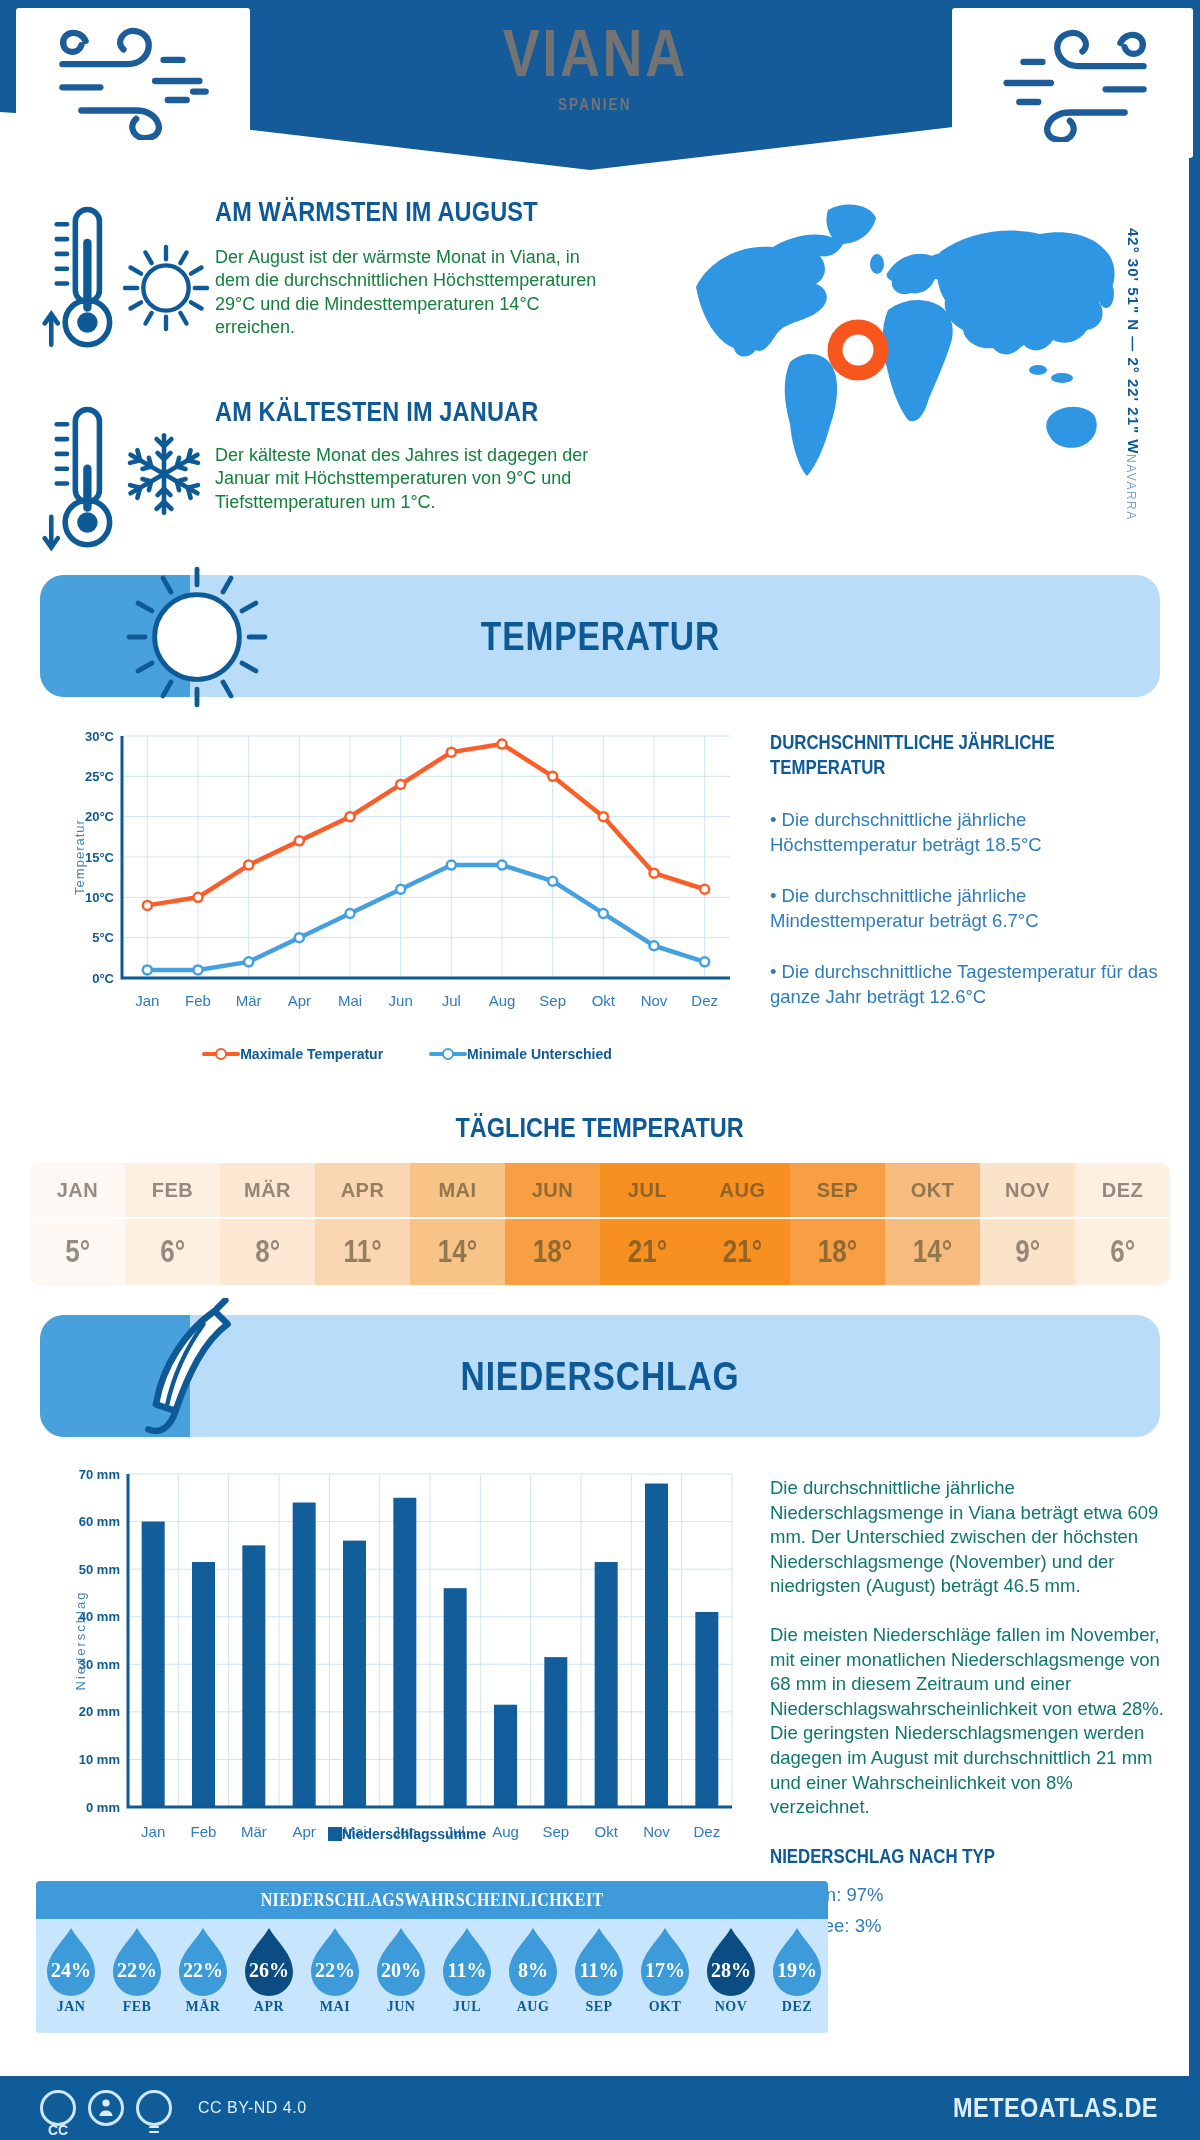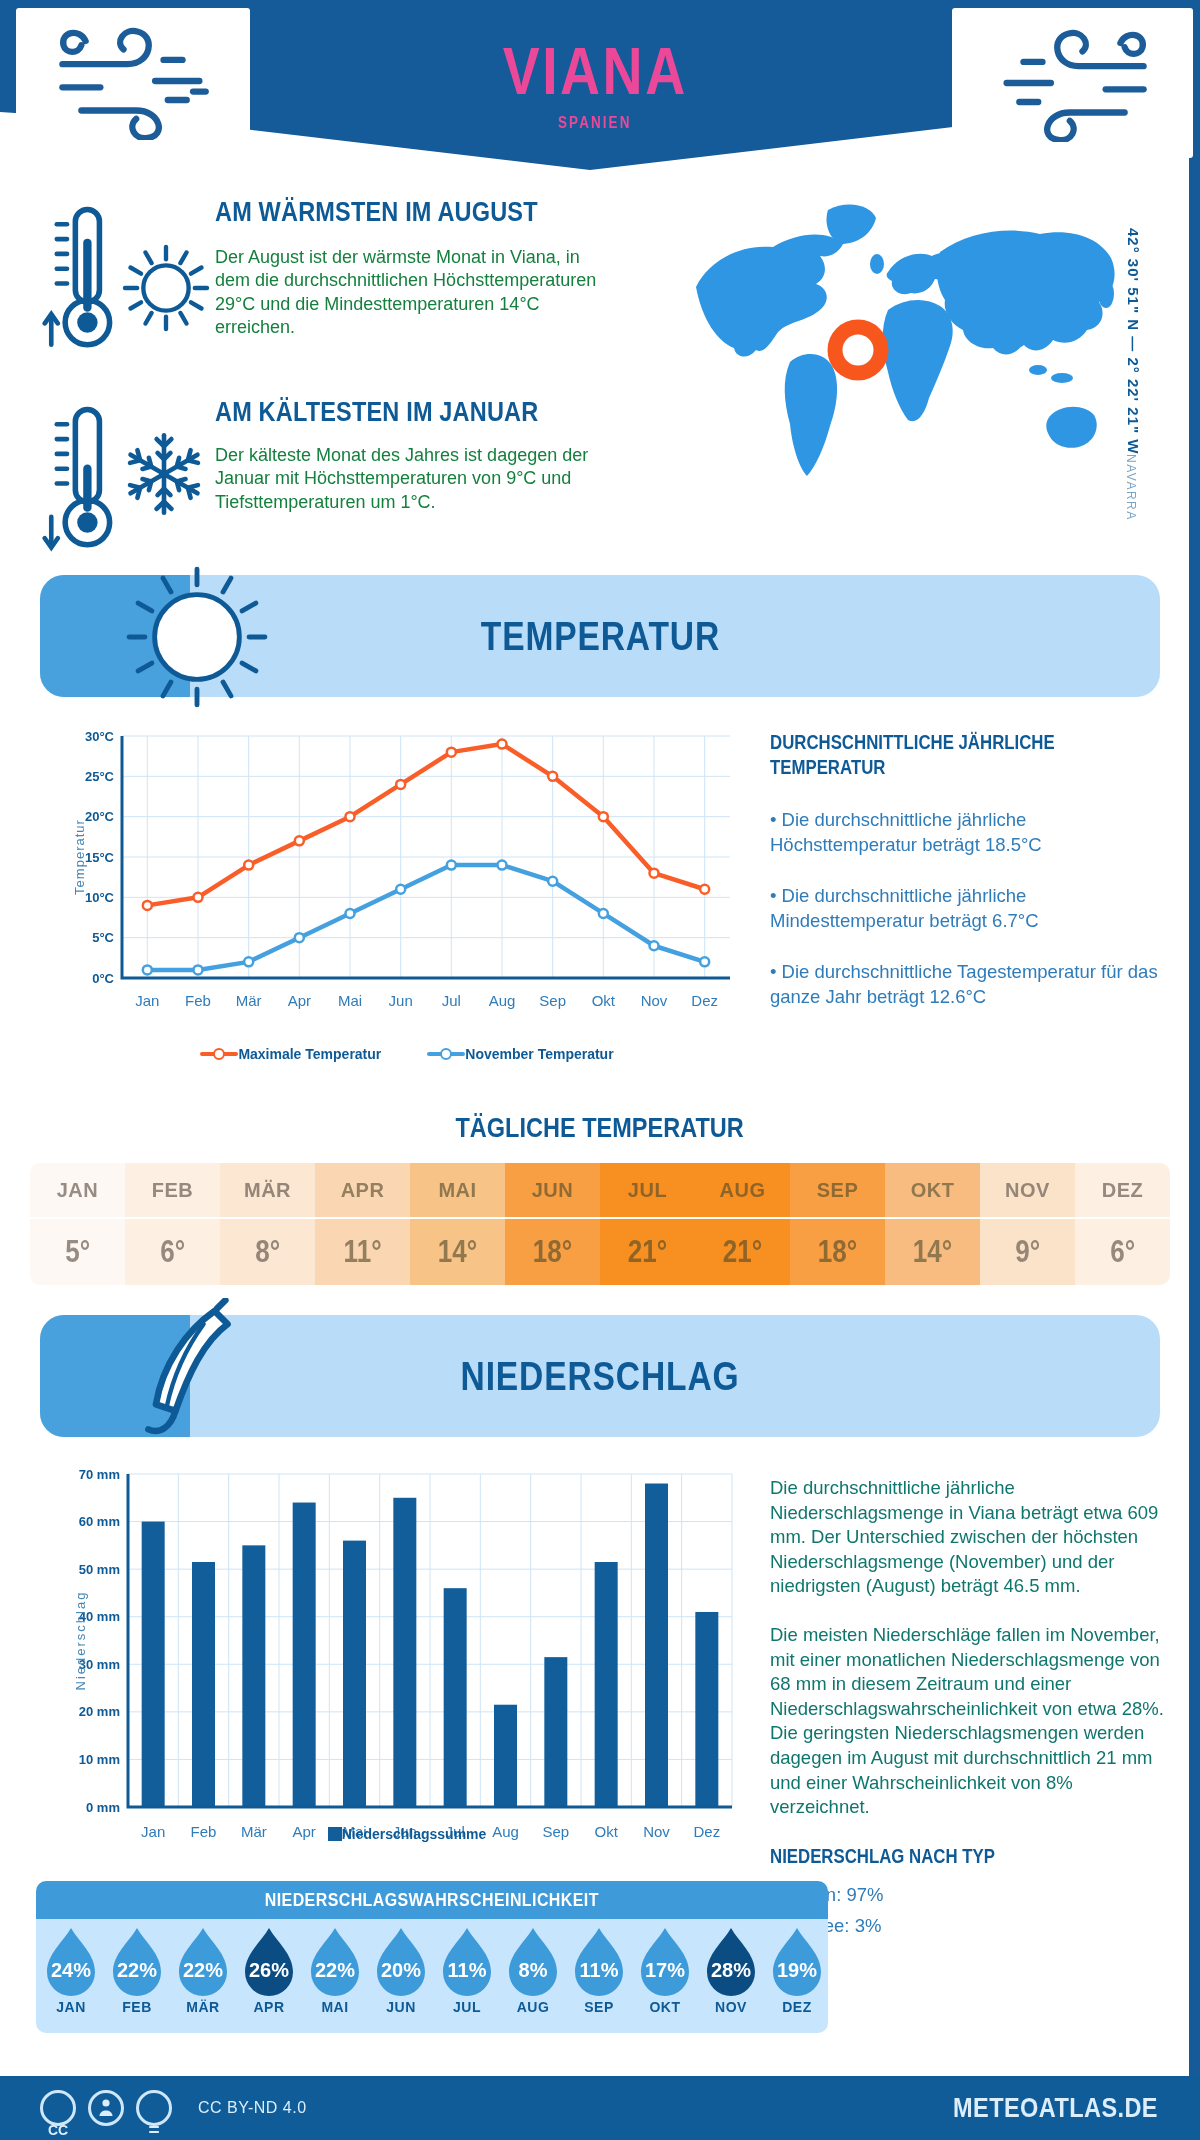--- a/index.html
+++ b/index.html
@@ -10,21 +10,21 @@
   .cond-l{transform-origin:0 50%;}
   .cond-r{transform-origin:100% 50%;}
 
   
   .ribbon{left:0;top:0;width:1200px;height:170px;background:#155b99;
           clip-path:polygon(0 0,1200px 0,1200px 112px,953px 127px,590px 170px,227px 127px,0 112px);}
   .edge-strip{right:0;top:0;width:11px;height:2140px;background:#155b99;}
   .wind-box{background:#fff;display:flex;align-items:center;justify-content:center;border-radius:3px;}
   .wind-left{left:16px;top:8px;width:234px;height:146px;}
   .wind-right{left:952px;top:8px;width:241px;height:150px;}
-  .title-wrap{left:250px;top:18px;width:690px;height:170px;text-align:center;color:#ec4899;}
+  .title-wrap{left:250px;top:0;width:690px;height:170px;text-align:center;color:#737373;}
   .city{margin-top:20px;font-size:66px;font-weight:bold;letter-spacing:3px;line-height:1;}
   .country{margin-top:10px;font-size:16px;letter-spacing:2.5px;font-weight:bold;}
 
   
   .hl-heading{font-size:28px;font-weight:bold;color:#0e5a96;letter-spacing:.2px;white-space:nowrap;}
   .hl-text{font-size:18px;line-height:1.3;color:#15803d;}
 
   
   .geo{left:1124px;top:228px;height:420px;writing-mode:vertical-rl;display:flex;}
   .geo-coords{font-size:15px;font-weight:bold;color:#0e5a96;letter-spacing:1px;}
@@ -54,21 +54,21 @@
   
   .legend{display:flex;justify-content:center;gap:46px;align-items:center;}
   .lg-item{display:flex;align-items:center;}
   .lg-line{display:inline-block;width:38px;height:4px;border-radius:2px;position:relative;}
   .lg-dot{position:absolute;left:50%;top:50%;transform:translate(-50%,-50%);width:8px;height:8px;
           background:#fff;border:2.5px solid;border-radius:50%;}
   .lg-sq{display:inline-block;width:14px;height:14px;}
   .lg-text{font-size:14px;font-weight:bold;color:#0e5a96;}
 
   
-  .pp{left:36px;top:1881px;width:792px;height:152px;border-radius:10px;overflow:hidden;}
+  .pp{left:36px;top:1881px;width:792px;height:152px;border-radius:4px;overflow:hidden;font-family:Liberation Serif, serif;}
   .pp-head{height:38px;background:#3e9ad8;color:#fff;display:flex;align-items:center;justify-content:center;
            font-size:19px;font-weight:bold;letter-spacing:.5px;}
   .pp-body{height:114px;background:#c7e5fc;display:flex;padding:0 8px;gap:12px;}
   .pp-slot{flex:1 1 0;text-align:center;position:relative;padding-top:7px;}
   .drop{position:relative;width:54px;height:72px;margin:0 auto;}
   .drop-pct{position:absolute;left:0;right:0;top:33px;text-align:center;color:#fff;
             font-size:20px;font-weight:bold;}
   .pp-month{margin-top:1px;font-size:14px;font-weight:bold;color:#0e5a96;letter-spacing:.5px;}
 
   
@@ -322,21 +322,21 @@
       <span class="lg-item">
         <span class="lg-line" style="background:#f95d28">
           <span class="lg-dot" style="border-color:#f95d28"></span>
         </span>
         <span class="lg-text">Maximale Temperatur</span>
       </span>
       <span class="lg-item">
         <span class="lg-line" style="background:#44a0df">
           <span class="lg-dot" style="border-color:#44a0df"></span>
         </span>
-        <span class="lg-text">November Temperatur</span>
+        <span class="lg-text">Minimale Unterschied</span>
       </span>
     </div>
 
   <div class="abs" style="left:770px;top:730px;width:402px">
     <div class="col-heading"><span class="cond cond-l" style="max-width:430px">DURCHSCHNITTLICHE JÄHRLICHE TEMPERATUR</span></div>
     <div style="height:28px"></div>
     <div class="bullet">• Die durchschnittliche jährliche Höchsttemperatur beträgt 18.5°C</div>
     <div class="bullet">• Die durchschnittliche jährliche Mindesttemperatur beträgt 6.7°C</div>
     <div class="bullet">• Die durchschnittliche Tagestemperatur für das ganze Jahr beträgt 12.6°C</div>
   </div>

